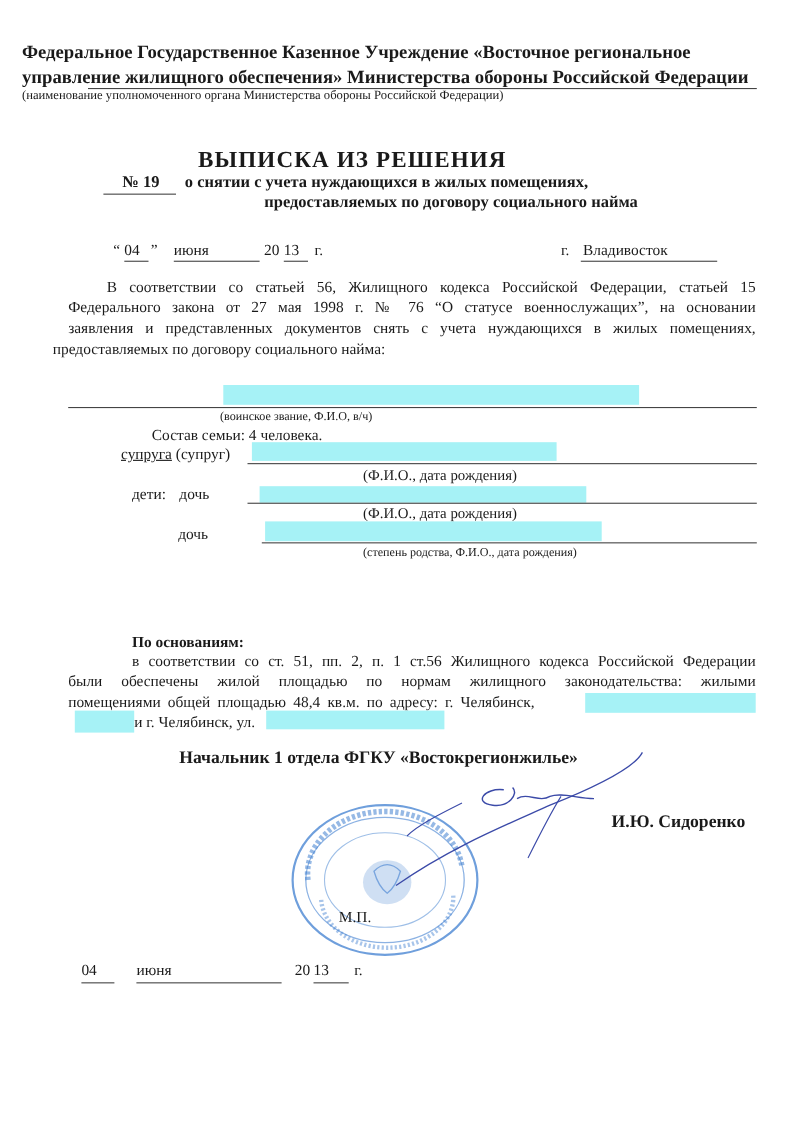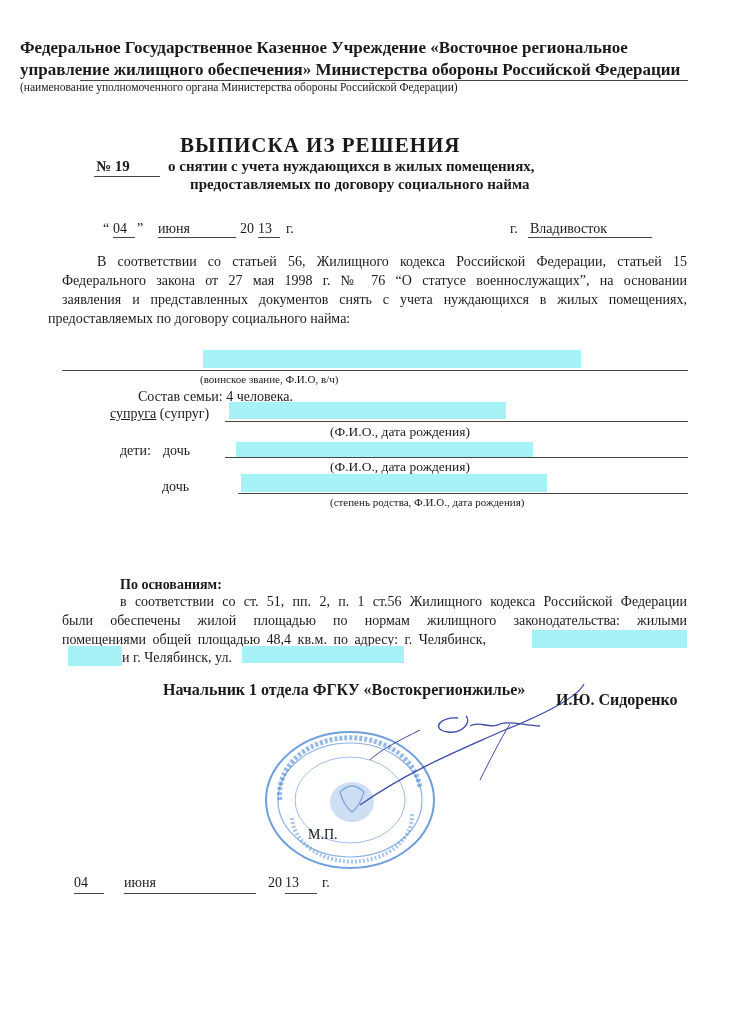--- a/index.html
+++ b/index.html
@@ -16,24 +16,24 @@
 </style>
 </head>
 <body>
 
 <div class="abs c bold" style="left:20px; top:38px; width:700px; font-size:17px;">Федеральное Государственное Казенное Учреждение  «Восточное региональное</div>
 <div class="abs c bold" style="left:20px; top:60px; width:700px; font-size:17px;">управление жилищного обеспечения» Министерства обороны Российской Федерации</div>
 <div class="ln" style="left:80px; top:80px; width:608px;"></div>
 <div class="abs c small" style="left:20px; top:81px; width:700px; font-size:11.5px;">(наименование уполномоченного органа Министерства обороны Российской Федерации)</div>
 
 <div class="abs c bold" style="left:180px; top:133px; width:400px; font-size:21px; letter-spacing:1px;">ВЫПИСКА ИЗ РЕШЕНИЯ</div>
-<div class="abs bold" style="left:96px; top:158px; width:64px; font-size:15px; ">№ 19</div>
+<div class="abs bold" style="left:96px; top:158px; width:64px; font-size:15px; text-align:center;">№ 19</div>
 <div class="ln" style="left:94px; top:176px; width:66px;"></div>
 <div class="abs bold" style="left:168px; top:158px; width:440px; font-size:15px;">о снятии с учета нуждающихся в жилых помещениях,</div>
-<div class="abs bold" style="left:190px; top:176px; width:440px; font-size:15px;">предоставляемых по договору социального найма</div>
+<div class="abs bold" style="left:190px; top:176px; width:440px; font-size:15px;text-align:center;">предоставляемых по договору социального найма</div>
 
 <div class="abs body13" style="left:103px; top:221px;">“</div>
 <div class="abs body13 c" style="left:113px; top:221px; width:22px;">04</div>
 <div class="ln" style="left:113px; top:237px; width:22px;"></div>
 <div class="abs body13" style="left:137px; top:221px;">”</div>
 <div class="abs body13 c" style="left:158px; top:221px; width:78px;">июня</div>
 <div class="ln" style="left:158px; top:237px; width:78px;"></div>
 <div class="abs body13" style="left:240px; top:221px;">20</div>
 <div class="abs body13 c" style="left:258px; top:221px; width:22px;">13</div>
 <div class="ln" style="left:258px; top:237px; width:22px;"></div>
@@ -93,21 +93,21 @@
 </svg>
 <div class="abs body13" style="left:308px; top:827px;">М.П.</div>
 
 <svg class="abs" style="left:340px; top:680px;" width="250" height="130" viewBox="0 0 250 130">
   <path d="M244 4 C 236 20, 190 40, 160 52 C 120 70, 70 90, 20 125" fill="none" stroke="#3b4aa8" stroke-width="1.2"></path>
   <path d="M118 38 C 100 36, 90 50, 108 52 C 122 54, 132 42, 126 36" fill="none" stroke="#3b4aa8" stroke-width="1.3"></path>
   <path d="M130 46 C 140 40, 150 50, 160 44 C 170 40, 185 46, 200 46" fill="none" stroke="#3b4aa8" stroke-width="1.3"></path>
   <path d="M80 50 C 60 60, 40 70, 30 80" fill="none" stroke="#3b4aa8" stroke-width="1"></path>
   <path d="M170 44 C 160 60, 150 80, 140 100" fill="none" stroke="#3b4aa8" stroke-width="1"></path>
 </svg>
-<div class="abs bold" style="left:556px; top:691px; font-size:16px;">И.Ю. Сидоренко</div>
+<div class="abs bold" style="left:556px; top:739px; font-size:16px;">И.Ю. Сидоренко</div>
 
 <div class="abs body13 c" style="left:74px; top:875px; width:30px;">04</div>
 <div class="ln" style="left:74px; top:893px; width:30px;"></div>
 <div class="abs body13 c" style="left:124px; top:875px; width:132px;">июня</div>
 <div class="ln" style="left:124px; top:893px; width:132px;"></div>
 <div class="abs body13" style="left:268px; top:875px;">20</div>
 <div class="abs body13 c" style="left:285px; top:875px; width:32px;">13</div>
 <div class="ln" style="left:285px; top:893px; width:32px;"></div>
 <div class="abs body13" style="left:322px; top:875px;">г.</div>
 

